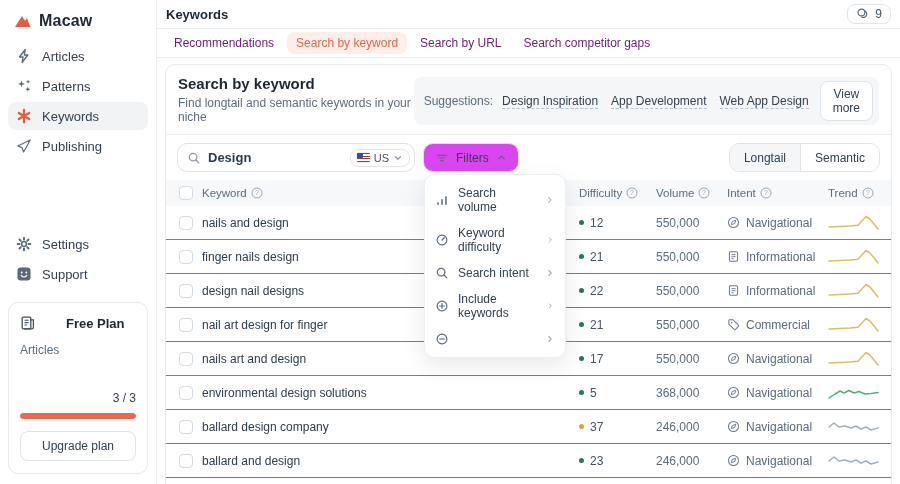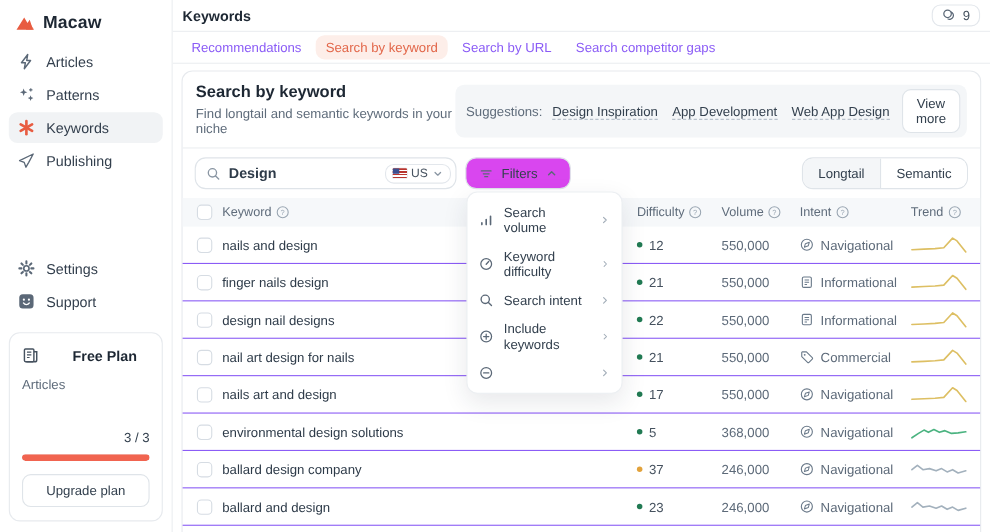--- a/index.html
+++ b/index.html
@@ -32,21 +32,21 @@
 
   
   .main { flex:1; display:flex; flex-direction:column; height:484px; }
   .topbar { display:flex; align-items:center; justify-content:space-between;
     padding:5px 9px 5px 9px; border-bottom:1px solid #eceef1; height:29px; }
   .topbar h1 { font-size:13px; font-weight:bold; color:#1d2733; }
   .credits { display:flex; align-items:center; gap:5px; border:1px solid #e3e7ec; border-radius:8px;
     padding:2px 8px; font-size:12px; color:#46525f; cursor:pointer; }
   .credits .nicon { width:14px; height:14px; color:#5b6877; }
   .tabbar { display:flex; align-items:center; gap:4px; padding:4px 8px; border-bottom:1px solid #eceef1; height:29px; }
-  .tab { font-size:12px; color:#8b5cf6; padding:4px 9px; border-radius:8px; cursor:pointer; white-space:nowrap; }
+  .tab { font-size:12px; color:#701a75; padding:4px 9px; border-radius:8px; cursor:pointer; white-space:nowrap; }
   .tab.active { color:#e2674a; background:#fdeee9; }
 
   .card { margin:6px 8px 0 8px; border:1px solid #e7eaee; border-radius:10px;
     min-height:430px; overflow:visible; background:#fff; }
   .panel-head { display:flex; align-items:flex-start; justify-content:space-between;
     padding:10px 12px 9px 12px; }
   .panel-title { font-size:15px; font-weight:bold; color:#1d2733; margin-bottom:4px; }
   .panel-sub { font-size:12px; color:#5f6c7b; }
   .suggestions { display:flex; align-items:center; background:#f4f6f8; border-radius:8px;
     padding:4px 6px 4px 10px; gap:9px; margin-top:2px; }
@@ -482,21 +482,21 @@
             <div class="trend-cell">
               <svg width="52" height="22" viewBox="0 0 52 22">
                 <polyline points="1,15 12,14.5 22,14 30,13.2 38,4.5 42,7 50,17" fill="none" stroke="#ddbf63" stroke-width="1.5" stroke-linecap="round" stroke-linejoin="round"></polyline>
               </svg>
             </div>
           </div>
           <div class="trow">
             <div class="checkbox-cell">
               <span class="checkbox"></span>
             </div>
-            <div class="kw-cell">nail art design for nails</div>
+            <div class="kw-cell">nail art design for finger</div>
             <div class="diff-cell">
               <span class="dot" style="background: rgb(33, 122, 83);"></span>
               <span>21</span>
             </div>
             <div class="vol-cell">550,000</div>
             <div class="intent-cell">
               <span class="nicon">
                 <svg viewBox="0 0 14 14">
                   <path d="M2 2.6a.6.6 0 0 1 .6-.6h4L12.3 7.7a1 1 0 0 1 0 1.4l-3.2 3.2a1 1 0 0 1-1.4 0L2 6.6z" fill="none" stroke="currentColor" stroke-width="1.1" stroke-linejoin="round"></path>
                   <circle cx="4.9" cy="4.9" r=".9" fill="currentColor"></circle>

